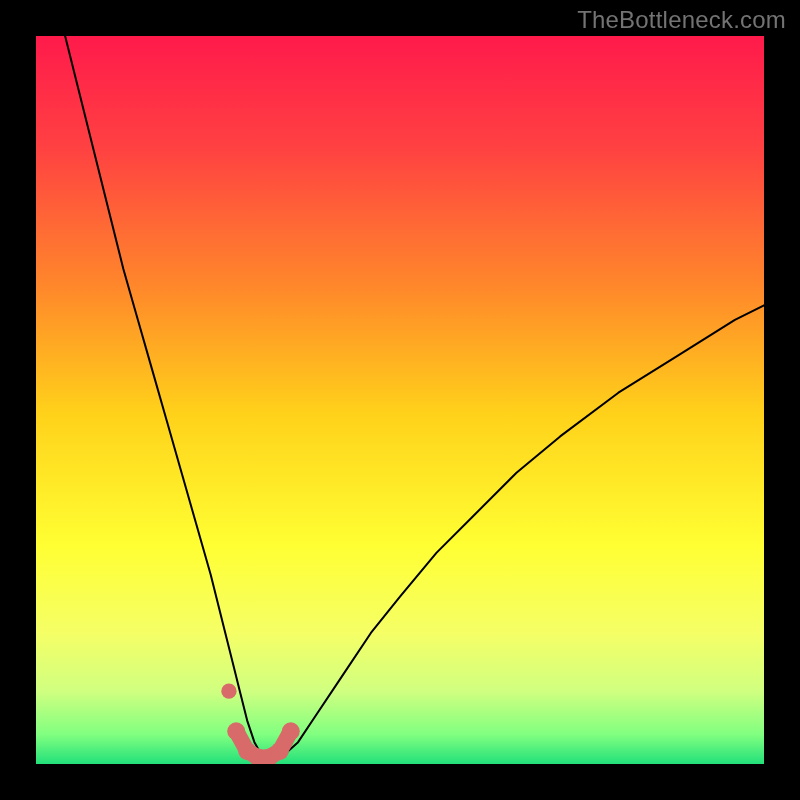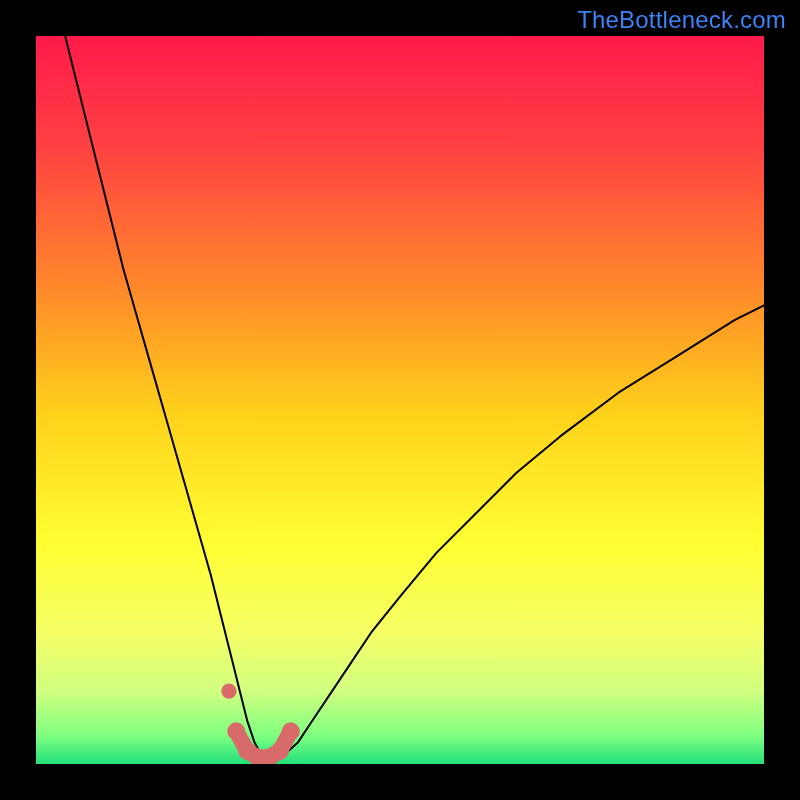--- a/index.html
+++ b/index.html
@@ -23,21 +23,21 @@
     top: 36px;
     left: 36px;
     width: 728px;
     height: 728px;
     overflow: hidden;
   }
   .watermark {
     position: absolute;
     top: 6px;
     right: 14px;
-    color: #3b82f6;
+    color: #737373;
     font-size: 24px;
     font-weight: 500;
     letter-spacing: 0.2px;
     z-index: 10;
     margin-left: 8px;
   }
   svg { display: block; }
 </style>
 </head>
 <body>

